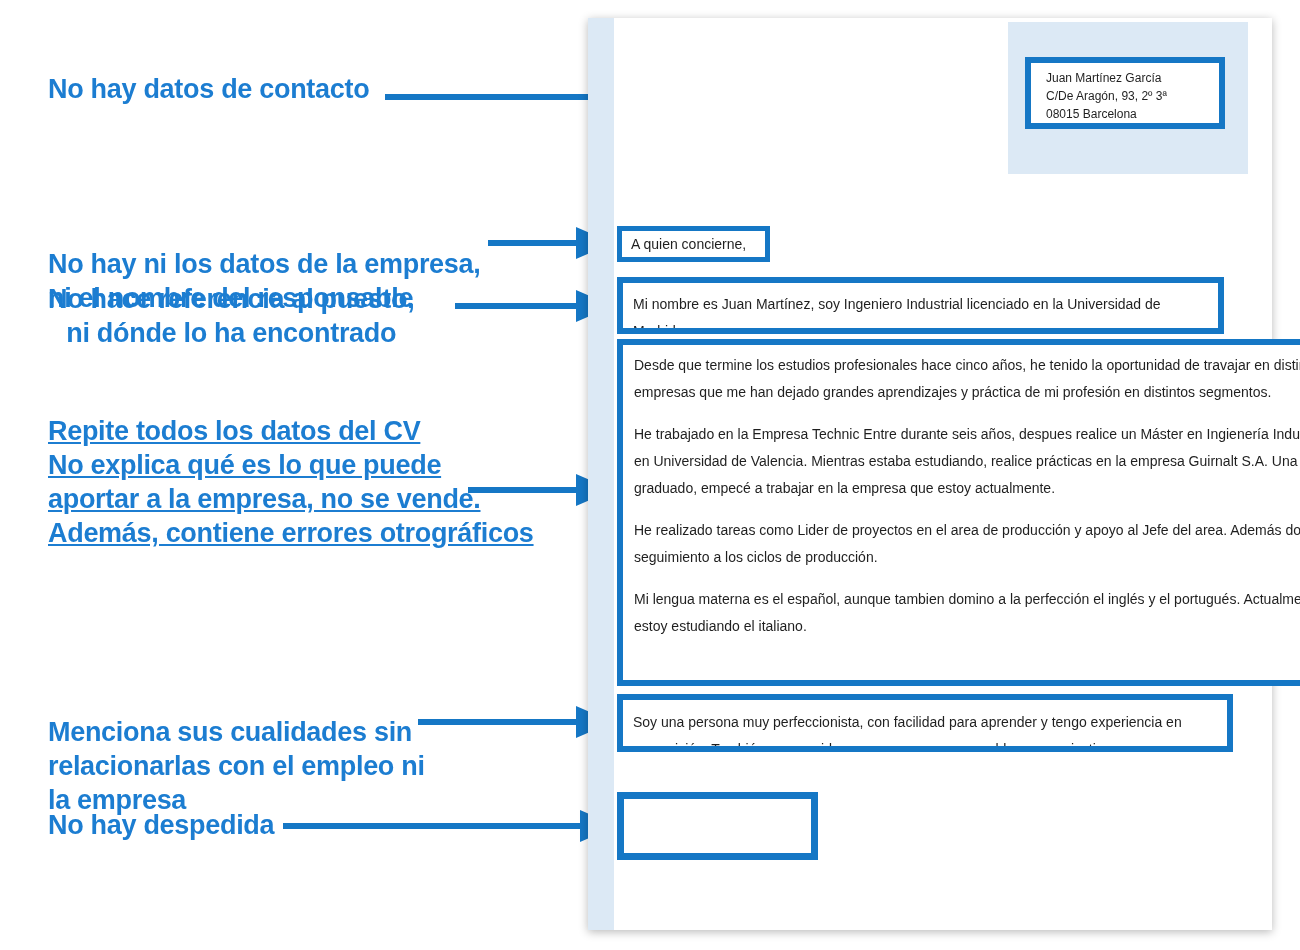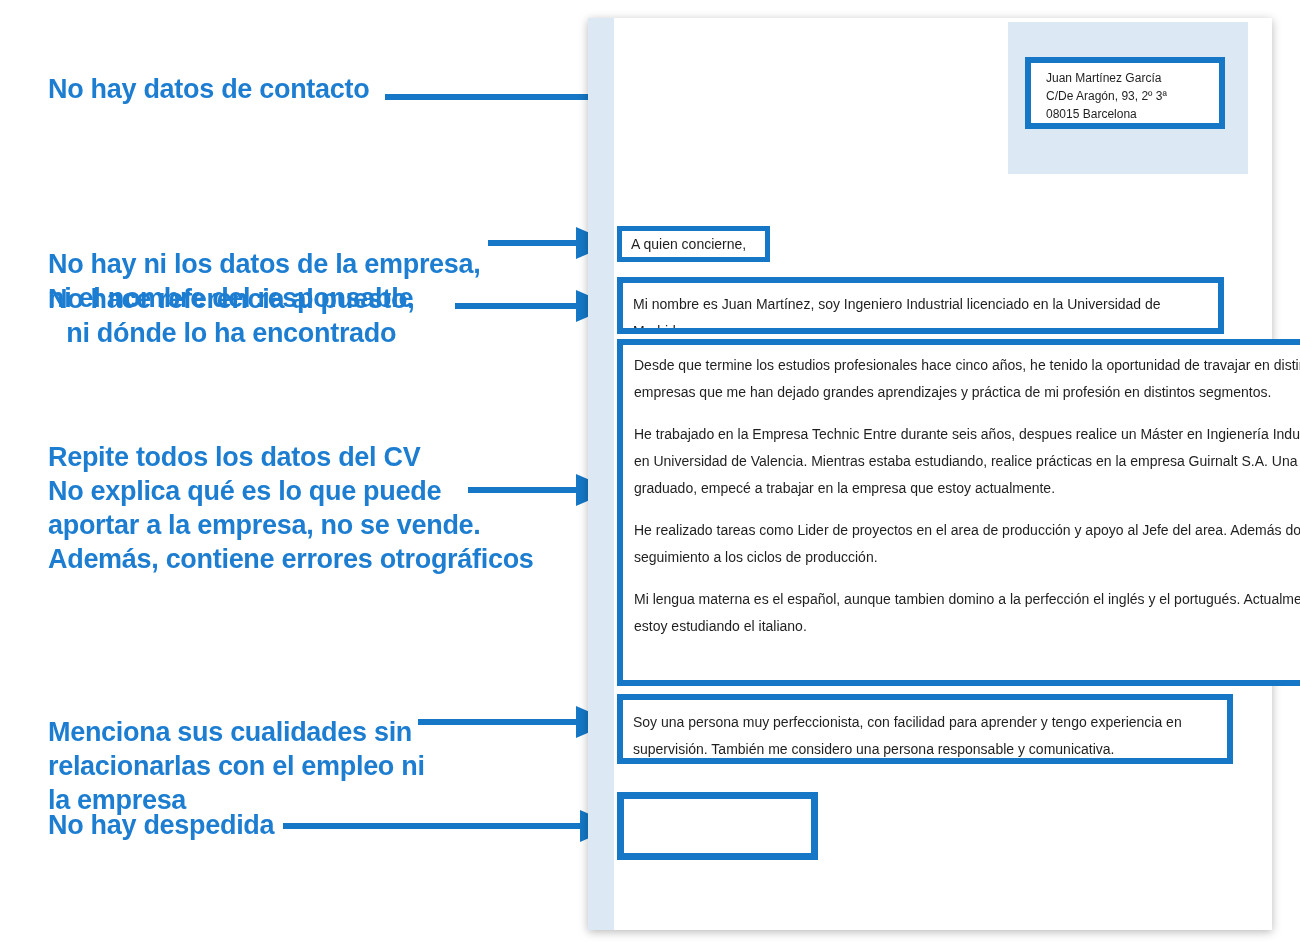--- a/index.html
+++ b/index.html
@@ -77,21 +77,21 @@
     border: 6px solid #1577C5;
     color: #1f1f1f;
     font-size: 14px;
     line-height: 27px;
     overflow: hidden;
   }
   .box-salutation { top: 208px; width: 153px; height: 36px; border-width: 5px; display: flex; align-items: center; padding-left: 9px; }
   .box-intro      { top: 259px; width: 607px; height: 57px; padding: 8px 8px 0 10px; }
   .box-body      { top: 321px; width: 742px; height: 347px; padding: 7px 10px 0 11px; }
   .box-body p     { margin-bottom: 15px; }
-  .box-qualities  { top: 676px; width: 616px; height: 70px; padding: 9px 10px 0 10px; }
+  .box-qualities  { top: 676px; width: 616px; height: 58px; padding: 9px 10px 0 10px; }
   .box-closing    { top: 774px; width: 201px; height: 68px; border-width: 7px; }
 </style>
 </head>
 <body>
 
 <div class="canvas">
 
   <div class="anno" style="top:72px;">
     <div>No hay datos de contacto</div>
   </div>
@@ -99,21 +99,21 @@
   <div class="anno" style="top:214px;margin-top:33px;">
     <div>No hay ni los datos de la empresa,</div>
     <div>ni el nombre del responsable</div>
   </div>
 
   <div class="anno" style="top:282px;text-align:center;">
     <div>No hace referencia al puesto,</div>
     <div>ni dónde lo ha encontrado</div>
   </div>
 
-  <div class="anno" style="top:440px;">
+  <div class="anno" style="top:414px;text-decoration:underline;">
     <div>Repite todos los datos del CV</div>
     <div>No explica qué es lo que puede</div>
     <div>aportar a la empresa, no se vende.</div>
     <div>Además, contiene errores otrográficos</div>
   </div>
 
   <div class="anno" style="top:672px;margin-top:43px;">
     <div>Menciona sus cualidades sin</div>
     <div>relacionarlas con el empleo ni</div>
     <div>la empresa</div>

